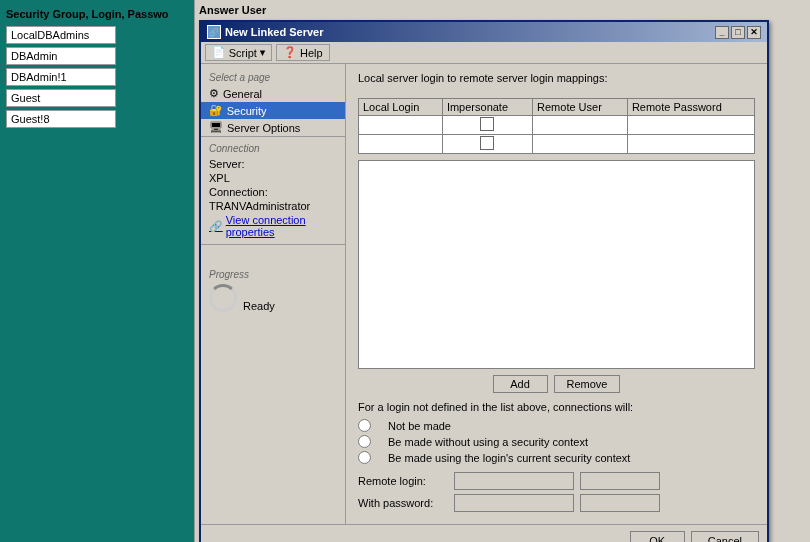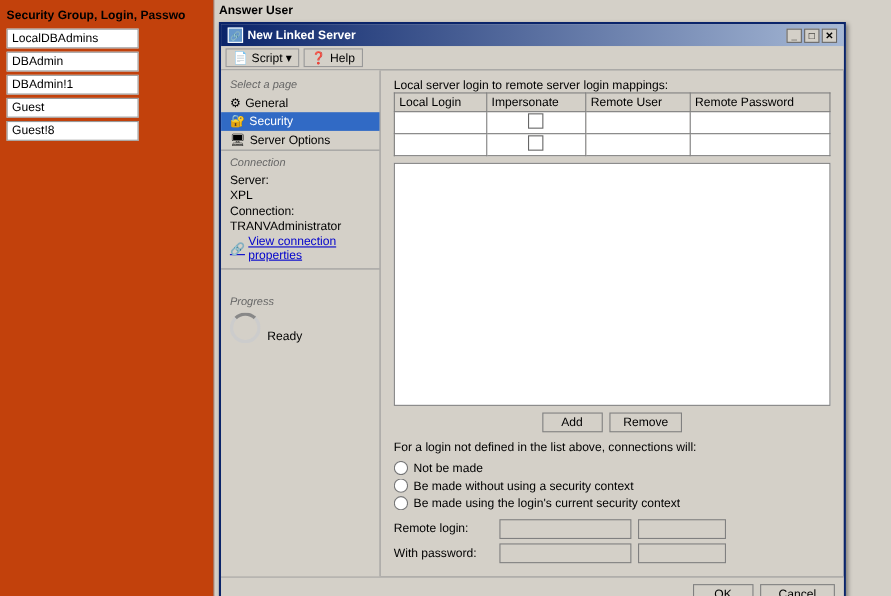--- a/index.html
+++ b/index.html
@@ -9,37 +9,37 @@
       background: #d4d0c8;
       width: 810px;
       height: 542px;
       overflow: hidden;
       display: flex;
     }
 
     
     .left-panel {
       width: 195px;
-      background: #c2410c;
+      background: #0f766e;
       padding: 8px 6px;
       border-right: 1px solid #999;
     }
     .left-panel-title {
       font-size: 11px;
       font-weight: bold;
       color: #000;
       margin-bottom: 6px;
     }
     .left-item {
       background: #fff;
       border: 1px solid #999;
       padding: 2px 4px;
       margin-bottom: 3px;
       font-size: 11px;
-      width: 120px;
+      width: 110px;
     }
 
     
     .answer-area {
       flex: 1;
       background: #d4d0c8;
       padding: 4px;
     }
     .answer-label {
       font-size: 11px;
@@ -202,21 +202,21 @@
     
     .dialog-content {
       flex: 1;
       padding: 8px 12px;
       display: flex;
       flex-direction: column;
     }
 
     .section-label {
       font-size: 11px;
-      margin-bottom: 0;
+      margin-bottom: 14px;
     }
 
     
     .login-table {
       width: 100%;
       border-collapse: collapse;
       margin-bottom: 6px;
       font-size: 11px;
     }
     .login-table th {
@@ -272,21 +272,21 @@
 
     .radio-group {
       display: flex;
       flex-direction: column;
       gap: 3px;
       margin-bottom: 8px;
     }
     .radio-item {
       display: flex;
       align-items: flex-end;
-      gap: 5px;
+      gap: 17px;
       font-size: 11px;
     }
     .radio-item input[type="radio"] {
       margin: 0;
     }
 
     .field-row {
       display: flex;
       align-items: center;
       gap: 6px;

